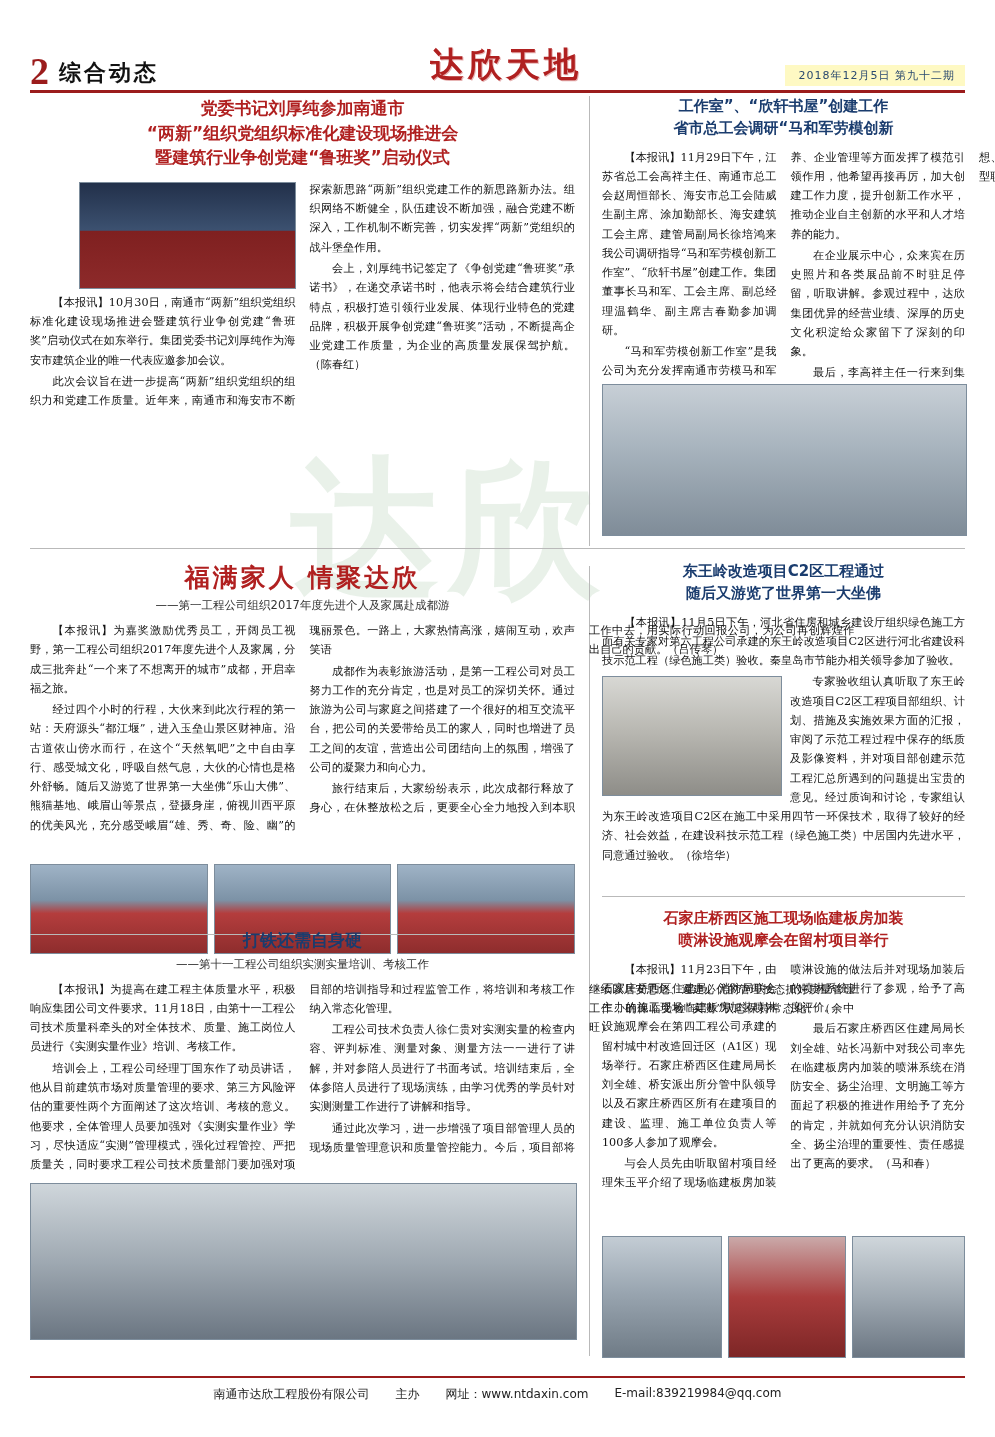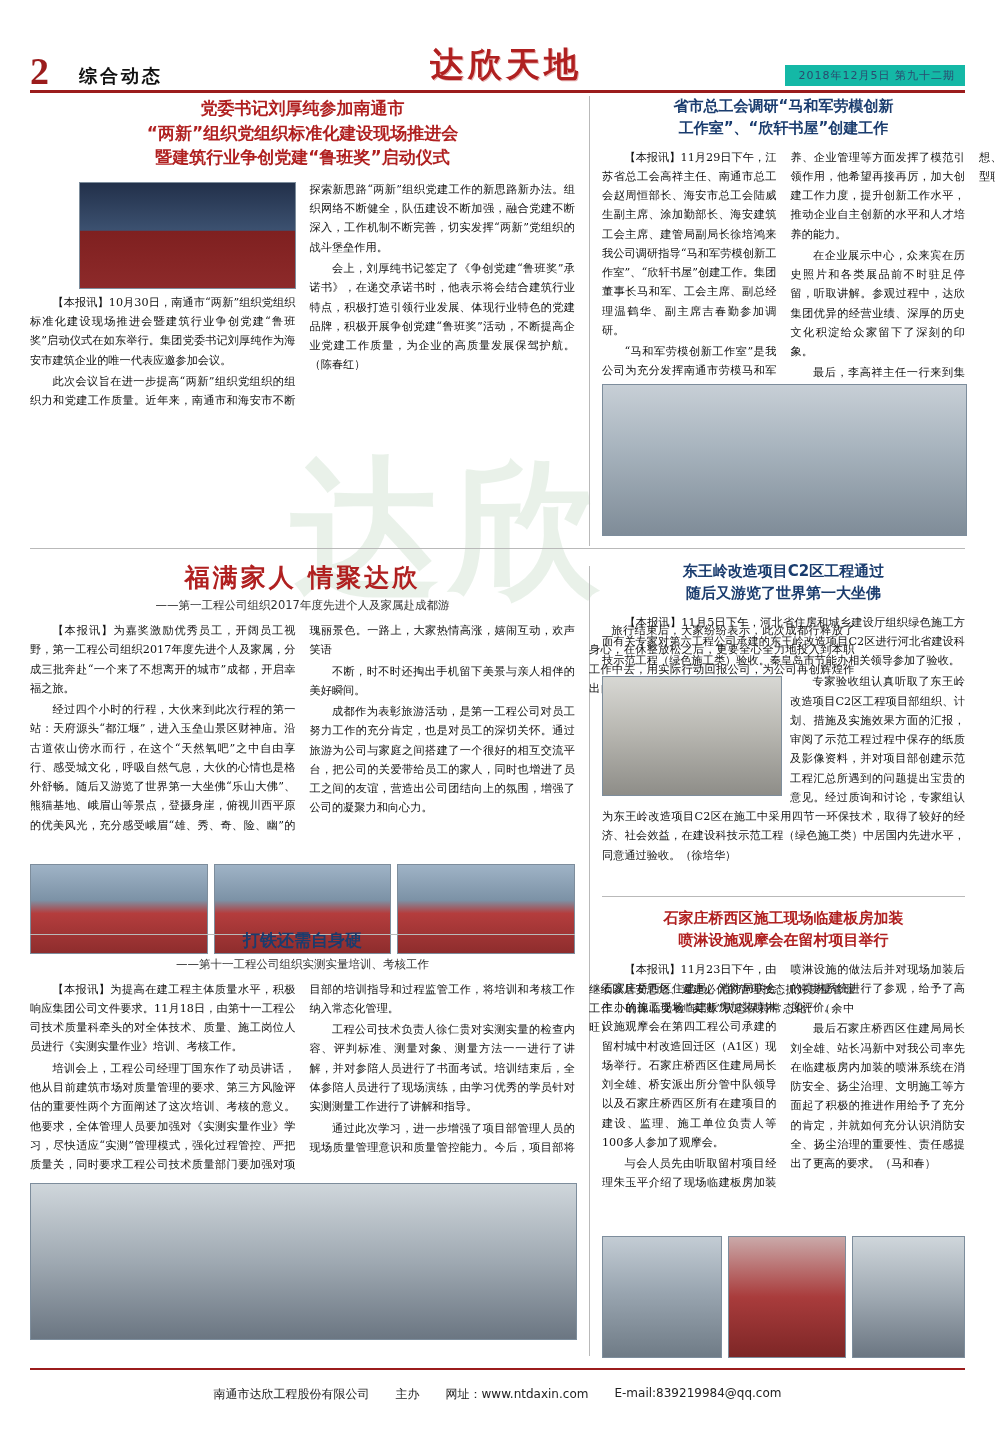--- a/index.html
+++ b/index.html
@@ -34,43 +34,42 @@
   .page-num {
     font-family: "Liberation Serif", serif;
     font-size: 38px;
     font-weight: bold;
     color: #9b1c1c;
     line-height: 1;
     margin-right: 10px;
   }
   .section-title {
     font-family: "DejaVu Sans", sans-serif;
-    font-size: 18px;
+    font-size: 22px;
     font-weight: bold;
     letter-spacing: 3px;
     color: #111;
     margin-bottom: 2px;
-    margin-left: 20px;
   }
   .paper-name {
     position: absolute;
     left: 400px;
     bottom: 2px;
     font-family: "DejaVu Serif", serif;
     font-size: 34px;
     font-weight: bold;
     color: #b02020;
     letter-spacing: 4px;
     text-shadow: 1px 1px 0 #e7b4b4;
   }
   .issue-bar {
     position: absolute;
     right: 0;
     bottom: 4px;
-    background: #14b8a6;
+    background: #fef9c3;
     color: #2b4a6f;
     font-family: "DejaVu Sans", sans-serif;
     font-size: 11px;
     padding: 3px 10px 3px 14px;
     letter-spacing: 1px;
   }
 
   
   .content {
     position: absolute;
@@ -174,21 +173,21 @@
   .float-right { float: right; margin: 3px 0 4px 8px; }
   .float-left  { float: left;  margin: 3px 8px 4px 0; }
 
   
   .footer {
     position: absolute;
     left: 30px;
     bottom: 34px;
     width: 935px;
     border-top: 2px solid #9b1c1c;
-    padding-top: 16px;
+    padding-top: 8px;
     display: flex;
     justify-content: center;
     gap: 26px;
     font-family: "DejaVu Sans", sans-serif;
     font-size: 12px;
     color: #222;
   }
 
   .watermark {
     position: absolute;
@@ -238,22 +237,22 @@
         <div class="photo ph-meeting float-right" style="width:215px;height:105px;margin-top:2px;">
           <div class="cap"></div>
         </div>
         <p class="body-txt">【本报讯】10月30日，南通市“两新”组织党组织标准化建设现场推进会暨建筑行业争创党建“鲁班奖”启动仪式在如东举行。集团党委书记刘厚纯作为海安市建筑企业的唯一代表应邀参加会议。</p>
         <p class="body-txt">此次会议旨在进一步提高“两新”组织党组织的组织力和党建工作质量。近年来，南通市和海安市不断探索新思路“两新”组织党建工作的新思路新办法。组织网络不断健全，队伍建设不断加强，融合党建不断深入，工作机制不断完善，切实发挥“两新”党组织的战斗堡垒作用。</p>
         <p class="body-txt">会上，刘厚纯书记签定了《争创党建“鲁班奖”承诺书》，在递交承诺书时，他表示将会结合建筑行业特点，积极打造引领行业发展、体现行业特色的党建品牌，积极开展争创党建“鲁班奖”活动，不断提高企业党建工作质量，为企业的高质量发展保驾护航。（陈春红）</p>
       </div>
     </div>
 
     <div class="col" style="left:572px; top:0; width:363px;">
+      <div class="headline h-md blue">工作室”、“欣轩书屋”创建工作</div>
       <div class="headline h-md blue">省市总工会调研“马和军劳模创新</div>
-      <div class="headline h-md blue">工作室”、“欣轩书屋”创建工作</div>
       <div style="height:8px;"></div>
       <div class="two-cols" style="height:405px;">
         <p class="body-txt">【本报讯】11月29日下午，江苏省总工会高祥主任、南通市总工会赵周恒部长、海安市总工会陆威生副主席、涂加勤部长、海安建筑工会主席、建管局副局长徐培鸿来我公司调研指导“马和军劳模创新工作室”、“欣轩书屋”创建工作。集团董事长马和军、工会主席、副总经理温鹤华、副主席吉春勤参加调研。</p>
         <p class="body-txt">“马和军劳模创新工作室”是我公司为充分发挥南通市劳模马和军同志在公司创新驱动、转型升级中的示范、引领和骨干带头作用，大力提升劳模在生产经营中的积极作用而创立的。</p>
         <p class="body-txt">李高祥主任一行听取了创建汇报，详细了解了工作室创建运行情况，认为工作室资料齐全、成效显著，尤其是在技术攻关、人才培养、企业管理等方面发挥了模范引领作用，他希望再接再厉，加大创建工作力度，提升创新工作水平，推动企业自主创新的水平和人才培养的能力。</p>
         <p class="body-txt">在企业展示中心，众来宾在历史照片和各类展品前不时驻足停留，听取讲解。参观过程中，达欣集团优异的经营业绩、深厚的历史文化积淀给众家留下了深刻的印象。</p>
         <p class="body-txt">最后，李高祥主任一行来到集团“欣轩书屋”，亲眼目睹书屋明几净、环境优雅，各类书籍、报刊摆放整齐。“高大上”的职工书屋受到领导们的一致好评和点赞，一个崭新的“书香达欣”将引领集团职工展开全民阅读活动，健康文明、昂扬向上的企业文化、职工文化将从这里升华，争当“智慧工匠”，做有理想、有责任、有激情、有技能的新型职工之火在此点燃。（钱江）</p>
       </div>
     </div>
 
@@ -263,21 +262,20 @@
 
     <div style="position:absolute;left:0;top:452px;width:935px;border-top:1px solid #b9b9b9;"></div>
 
     <div class="col" style="left:0; top:465px; width:545px;">
       <div class="script-title">福满家人  情聚达欣</div>
       <div class="subhead">——第一工程公司组织2017年度先进个人及家属赴成都游</div>
       <div style="height:8px;"></div>
       <div class="two-cols" style="height:235px;">
         <p class="body-txt">【本报讯】为嘉奖激励优秀员工，开阔员工视野，第一工程公司组织2017年度先进个人及家属，分成三批奔赴“一个来了不想离开的城市”成都，开启幸福之旅。</p>
         <p class="body-txt">经过四个小时的行程，大伙来到此次行程的第一站：天府源头“都江堰”，进入玉垒山景区财神庙。沿古道依山傍水而行，在这个“天然氧吧”之中自由享行、感受城文化，呼吸自然气息，大伙的心情也是格外舒畅。随后又游览了世界第一大坐佛“乐山大佛”、熊猫基地、峨眉山等景点，登摄身崖，俯视川西平原的优美风光，充分感受峨眉“雄、秀、奇、险、幽”的瑰丽景色。一路上，大家热情高涨，嬉闹互动，欢声笑语</p>
-        <p class="body-txt">不断，时不时还掏出手机留下美景与亲人相伴的美好瞬间。</p>
         <p class="body-txt">成都作为表彰旅游活动，是第一工程公司对员工努力工作的充分肯定，也是对员工的深切关怀。通过旅游为公司与家庭之间搭建了一个很好的相互交流平台，把公司的关爱带给员工的家人，同时也增进了员工之间的友谊，营造出公司团结向上的氛围，增强了公司的凝聚力和向心力。</p>
         <p class="body-txt">旅行结束后，大家纷纷表示，此次成都行释放了身心，在休整放松之后，更要全心全力地投入到本职工作中去，用实际行动回报公司，为公司再创辉煌作出自己的贡献。（吕传琴）</p>
       </div>
       <div style="display:flex;gap:6px;margin-top:8px;">
         <div class="photo ph-banner" style="width:176px;height:88px;"></div>
         <div class="photo ph-banner" style="width:176px;height:88px;"></div>
         <div class="photo ph-banner" style="width:176px;height:88px;"></div>
       </div>
     </div>
 

